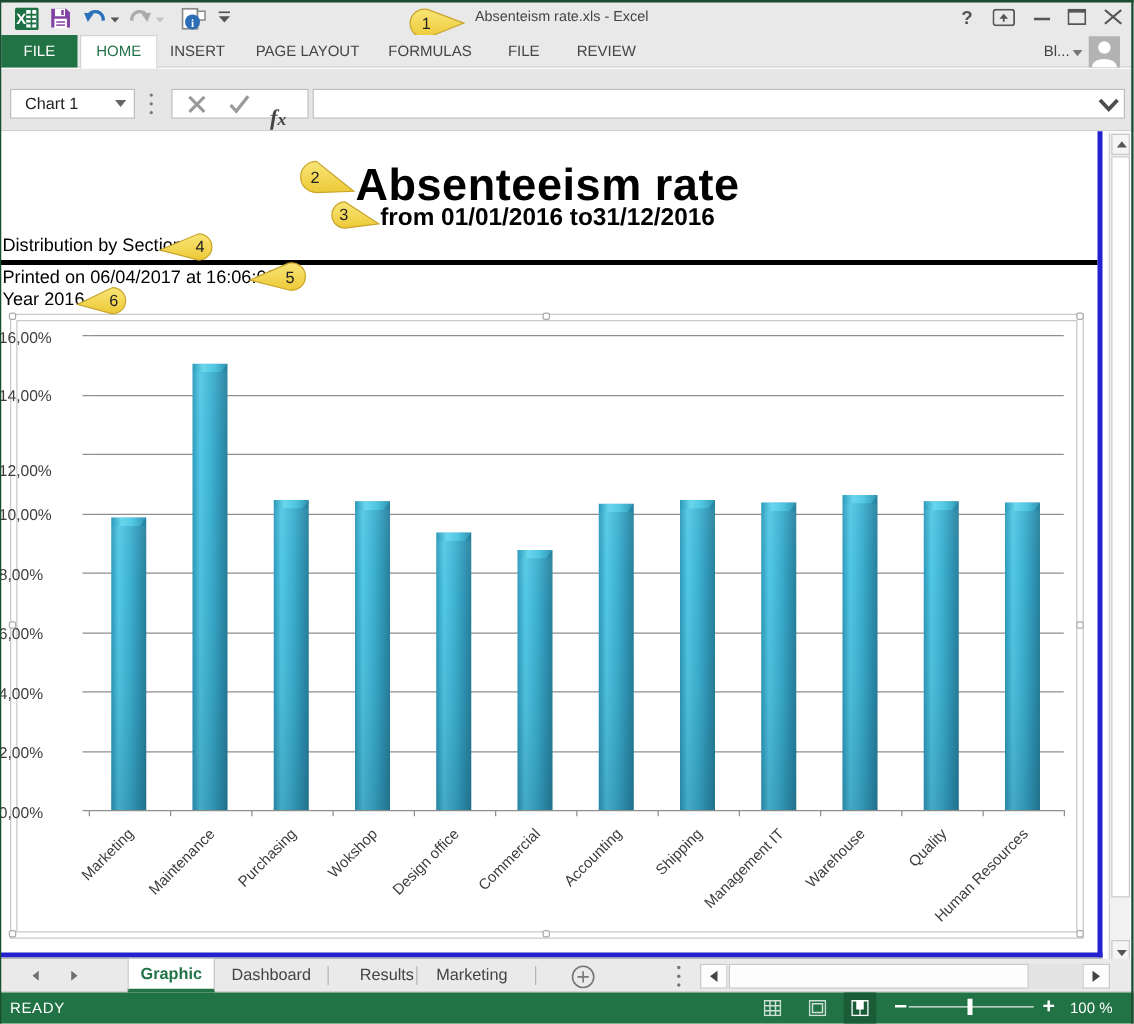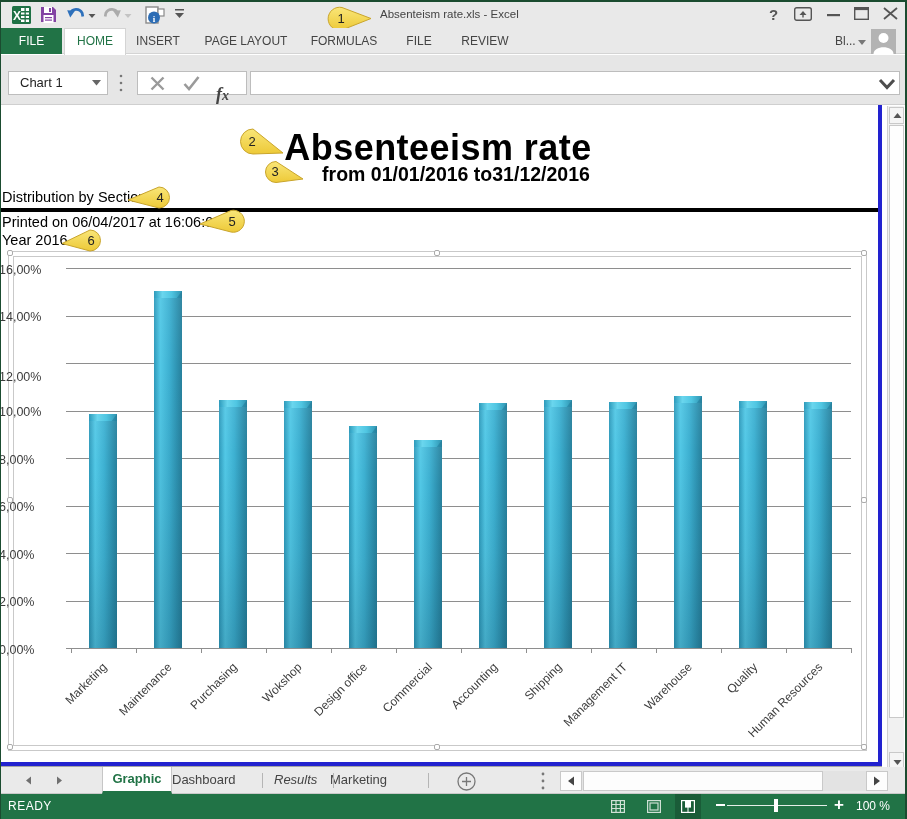--- a/index.html
+++ b/index.html
@@ -24,42 +24,42 @@
 #hometab { position:absolute; left:64px; top:0; width:62px; height:27px; background:#fff; border:1px solid #d4d4d4; border-bottom:none; color:#217346; font-size:12px; text-align:center; line-height:25px; }
 #account { position:absolute; left:835px; top:6px; font-size:12px; color:#444; }
 #avatar { position:absolute; right:11px; top:1px; width:25px; height:25px; background:#b3b3b3; }
 
 #namebox { position:absolute; left:8px; top:16px; width:100px; height:24px; background:#fff; border:1px solid #bdbdbd; font-size:13px; color:#222; line-height:22px; padding-left:11px; }
 #fxbox { position:absolute; left:137px; top:16px; width:110px; height:24px; background:#fff; border:1px solid #bdbdbd; }
 #ffield { position:absolute; left:250px; top:16px; width:650px; height:24px; background:#fff; border:1px solid #bdbdbd; }
 #fchev { position:absolute; left:876px; top:19px; width:22px; height:18px; background:#fff; }
 
 #bigtitle { position:absolute; left:0; top:22px; width:876px; text-align:center; font-size:36px; font-weight:bold; color:#000; letter-spacing:0.45px; }
-#subtitle { position:absolute; left:0; top:58px; width:876px; text-align:center; font-size:19.5px; font-weight:bold; color:#000;margin-left:18px; }
+#subtitle { position:absolute; left:0; top:58px; width:876px; text-align:center; font-size:19.5px; font-weight:bold; color:#000; }
 .smalltxt { position:absolute; left:2px; font-size:14.5px; color:#000; }
 #blackline { position:absolute; left:0; top:103px; width:878px; height:4px; background:#000; }
 #bluev { position:absolute; left:878px; top:0px; width:4px; height:661px; background:#2222cf; }
 #blueh { position:absolute; left:0; top:657px; width:882px; height:4px; background:#2222cf; }
 #bluehs { position:absolute; left:0; top:661px; width:882px; height:2px; background:#a5a5a5; }
 
 #cframe { position:absolute; left:8px; top:146px; width:859px; height:500px; border:1px solid #c9c9c9; }
 #cframe .inner { position:absolute; left:4px; top:4px; right:4px; bottom:4px; border:1px solid #c9c9c9; }
 .hdl { position:absolute; width:6px; height:6px; background:#fff; border:1px solid #ababab; border-radius:2px; z-index:5; }
 
 .gline { position:absolute; left:71px; width:780px; height:1px; background:#8e8e8e; }
 .ytick { position:absolute; left:66px; width:5px; height:1px; background:#8e8e8e; }
 .xtick { position:absolute; top:543px; width:1px; height:5px; background:#8e8e8e; }
 .ylab { position:absolute; right:848px; width:60px; font-size:12.5px; color:#3d3d3d; }
 .bar { position:absolute; width:28px; background:linear-gradient(90deg,#2e99ba 0%,#52c8e6 22%,#3db0d1 55%,#2f95b4 80%,#27809c 100%); }
 .bar:after { content:""; position:absolute; left:0; top:7px; right:0; bottom:0; background:linear-gradient(180deg, rgba(255,255,255,0.05) 0%, rgba(255,255,255,0.0) 20%, rgba(8,48,66,0.07) 60%, rgba(8,48,66,0.20) 100%); }
 .bar:before { content:""; position:absolute; left:0; top:0; width:100%; height:7px; z-index:2; background:linear-gradient(90deg,#2f9cba 0%,#6ad6ee 30%,#50c6e2 62%,#2e93b0 100%); clip-path:polygon(0 0,100% 0,81% 100%,19% 100%); }
 .xlab { position:absolute; top:555px; font-size:12px; color:#3d3d3d; white-space:nowrap; transform:rotate(-45deg); transform-origin:100% 0%; }
 
 #graphictab { position:absolute; left:102px; top:0px; width:70px; height:27px; background:#fff; border-left:1px solid #c6c6c6; border-right:1px solid #c6c6c6; border-bottom:3px solid #217346; color:#217346; font-weight:bold; font-size:13px; text-align:center; line-height:24px; }
-.stab { position:absolute; top:0; height:42px; line-height:26px; font-size:13px; color:#444; }
+.stab { position:absolute; top:0; height:42px; line-height:26px; font-size:13px; color:#444; text-align:center; }
 .stsep { position:absolute; top:6px; width:1px; height:15px; background:#b5b5b5; }
 
 #vsb { position:absolute; left:887px; top:106px; width:17px; height:664px; background:#f1f1f1; border-left:1px solid #d0d0d0; }
 #hsb-l { position:absolute; left:560px; top:4px; width:22px; height:20px; background:#fdfdfd; border:1px solid #c9c9c9; }
 #hsb-r { position:absolute; left:866px; top:4px; width:22px; height:20px; background:#fdfdfd; border:1px solid #c9c9c9; }
 #hsb-track { position:absolute; left:582px; top:4px; width:284px; height:20px; background:#e3e3e3; }
 #hsb-thumb { position:absolute; left:583px; top:4px; width:240px; height:20px; background:#fdfdfd; border:1px solid #c9c9c9; }
 .sbar-btn { position:absolute; left:1px; width:15px; background:#f5f5f5; border:1px solid #c9c9c9; }
 svg { display:block; }
 .co-num { font-size:13px; fill:#222; font-family:"Liberation Sans",sans-serif; }
@@ -301,21 +301,21 @@
   <div class="abs" style="left:1px;top:19px;width:15px;height:593px;background:#fefefe;border:1px solid #c9c9c9;"></div>
   <div class="sbar-btn" style="top:646px;height:17px;">
       <svg width="15" height="17">
         <path d="M 3.5 7 L 11.5 7 L 7.5 12 Z" fill="#555"></path>
       </svg>
     </div>
 </div>
 <div id="tabbar">
   <div id="graphictab">Graphic</div>
   <div class="stab" style="left:172px;width:90px;">Dashboard</div>
-  <div class="stab" style="left:274px;width:71px;font-style:italic;">Results</div>
+  <div class="stab" style="left:274px;width:71px;">Results</div>
   <div class="stab" style="left:330px;width:95px;">Marketing</div>
   <div class="stsep" style="left:262px;"></div>
   <div class="stsep" style="left:333px;"></div>
   <div class="stsep" style="left:428px;"></div>
   <svg class="abs" style="left:25px;top:9px;" width="8" height="9">
       <path d="M 6 0.5 L 6 8.5 L 1 4.5 Z" fill="#707070"></path>
     </svg>
   <svg class="abs" style="left:55px;top:9px;" width="8" height="9">
       <path d="M 2 0.5 L 2 8.5 L 7 4.5 Z" fill="#707070"></path>
     </svg>

